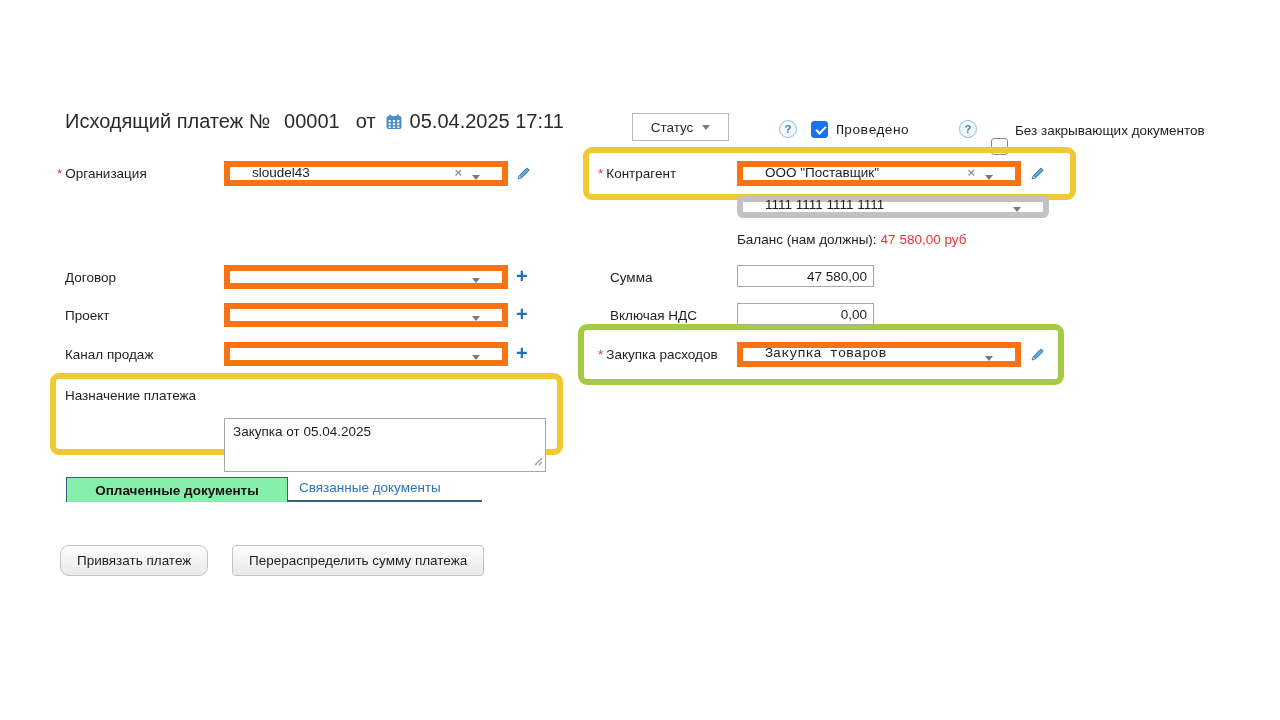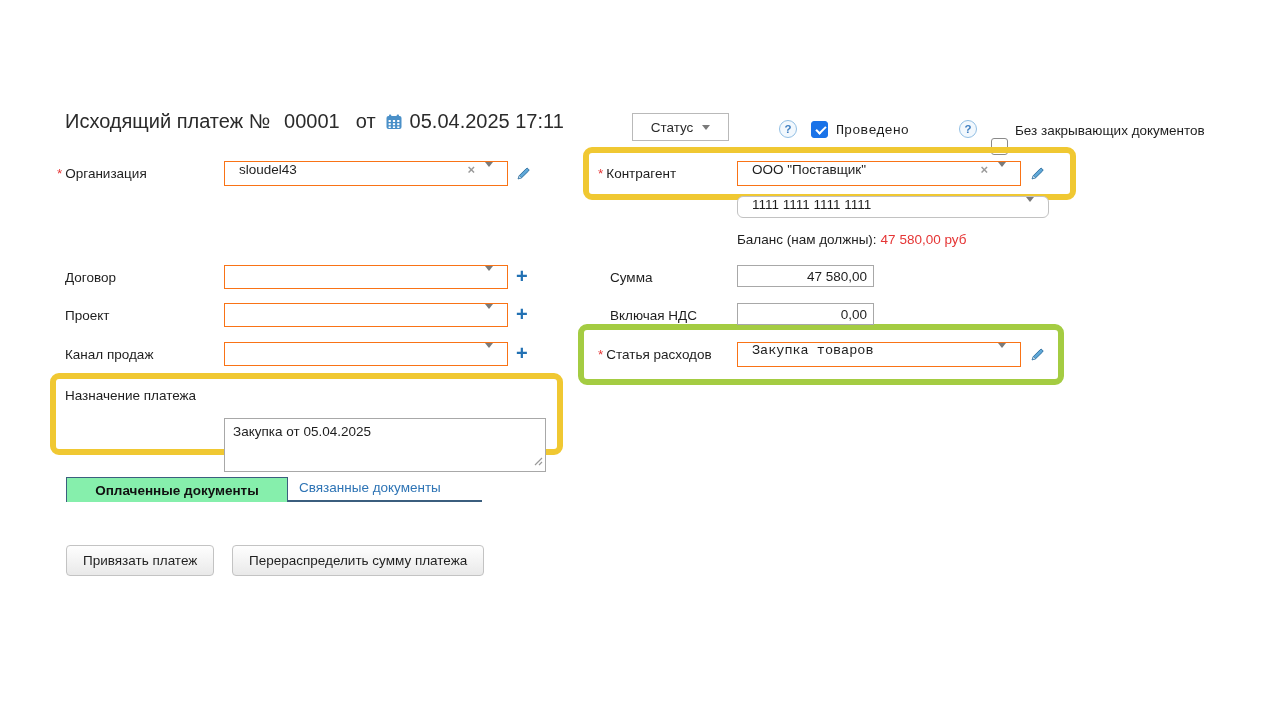--- a/index.html
+++ b/index.html
@@ -33,22 +33,22 @@
   .cbx.checked::after{content:"";position:absolute;left:3.5px;top:4px;width:8px;height:4px;
     border-left:2px solid #fff;border-bottom:2px solid #fff;transform:rotate(-45deg);}
   .cbx.unchecked{background:#fff;border:1px solid #8a8a8a;}
   .cbx-label{font-size:13.5px;color:#1e1e1e;line-height:17px;}
 
   
   .lbl{font-size:13.5px;color:#1e1e1e;white-space:nowrap;}
   .req{color:var(--red);margin-right:3px;}
 
   
-  .combo{border:1px solid #f97316;background:#fff;display:flex;align-items:flex-start;
-    font-size:13.5px;color:#1e1e1e;padding:0 14px;cursor:text;}
+  .combo{border:6px solid #f97316;background:#fff;display:flex;align-items:flex-end;
+    font-size:13.5px;color:#1e1e1e;padding:0 22px;cursor:text;}
   .combo .val{flex:1;overflow:hidden;white-space:nowrap;}
   .combo .clear{color:#9a9a9a;font-size:13px;font-weight:bold;margin-right:10px;cursor:pointer;}
   .caret{width:0;height:0;border-left:4.5px solid transparent;border-right:4.5px solid transparent;
     border-top:5.5px solid #7a7a7a;cursor:pointer;flex:none;}
   .num-input{border:1px solid #a8a8a8;background:#fff;font-size:13.5px;color:#1e1e1e;
     display:flex;align-items:center;justify-content:flex-end;padding:0 6px;cursor:text;}
   .plus{color:#2271b3;font-size:20px;font-weight:bold;line-height:20px;cursor:pointer;}
   .pencil{cursor:pointer;display:inline-flex;}
 
   .balance{font-size:13.5px;white-space:nowrap;}
@@ -190,21 +190,21 @@
   </div>
 
   <div class="abs lbl" style="left:65px;top:347px;">Канал продаж</div>
   <div class="abs combo" style="left:224px;top:342px;width:284px;height:24px;">
     <span class="val"></span>
     <span class="caret"></span>
   </div>
   <span class="abs plus" style="left:516px;top:343px;">+</span>
 
   <div class="abs lbl" style="left:598px;top:347px;">
-    <span class="req">*</span><span>Статья расходов</span>
+    <span class="req">*</span><span>Закупка расходов</span>
   </div>
   <div class="abs combo" style="left:737px;top:342px;width:284px;height:25px;font-family:Liberation Mono, monospace;">
     <span class="val">Закупка товаров</span>
     <span class="caret"></span>
   </div>
   <span class="abs pencil" style="left:1029px;top:346px;">
     <svg width="17" height="17" viewBox="0 0 16 16">
       <path d="M3 13 L4.2 9.8 L10.6 3.4 Q11.4 2.6 12.3 3.5 L12.7 3.9 Q13.6 4.8 12.8 5.6 L6.3 11.9 Z" fill="#5fa8d8" stroke="#2e6e9e" stroke-width="0.9"></path>
       <path d="M3 13 L4.2 9.8 L6.3 11.9 Z" fill="#e7f3fb" stroke="#2e6e9e" stroke-width="0.6"></path>
     </svg>
@@ -221,20 +221,20 @@
   </div>
 
   <div class="abs tab-active">
     <span>Оплаченные документы</span>
   </div>
   <div class="abs tab-line"></div>
   <div class="abs tab-inactive">
     <span>Связанные документы</span>
   </div>
 
-  <div class="abs btn" style="left:66px;">
+  <div class="abs btn" style="left:60px;border-radius:9px;">
     <span>Привязать платеж</span>
   </div>
   <div class="abs btn" style="left:232px;">
     <span>Перераспределить сумму платежа</span>
   </div>
 
 </div>
 
 </body></html>

